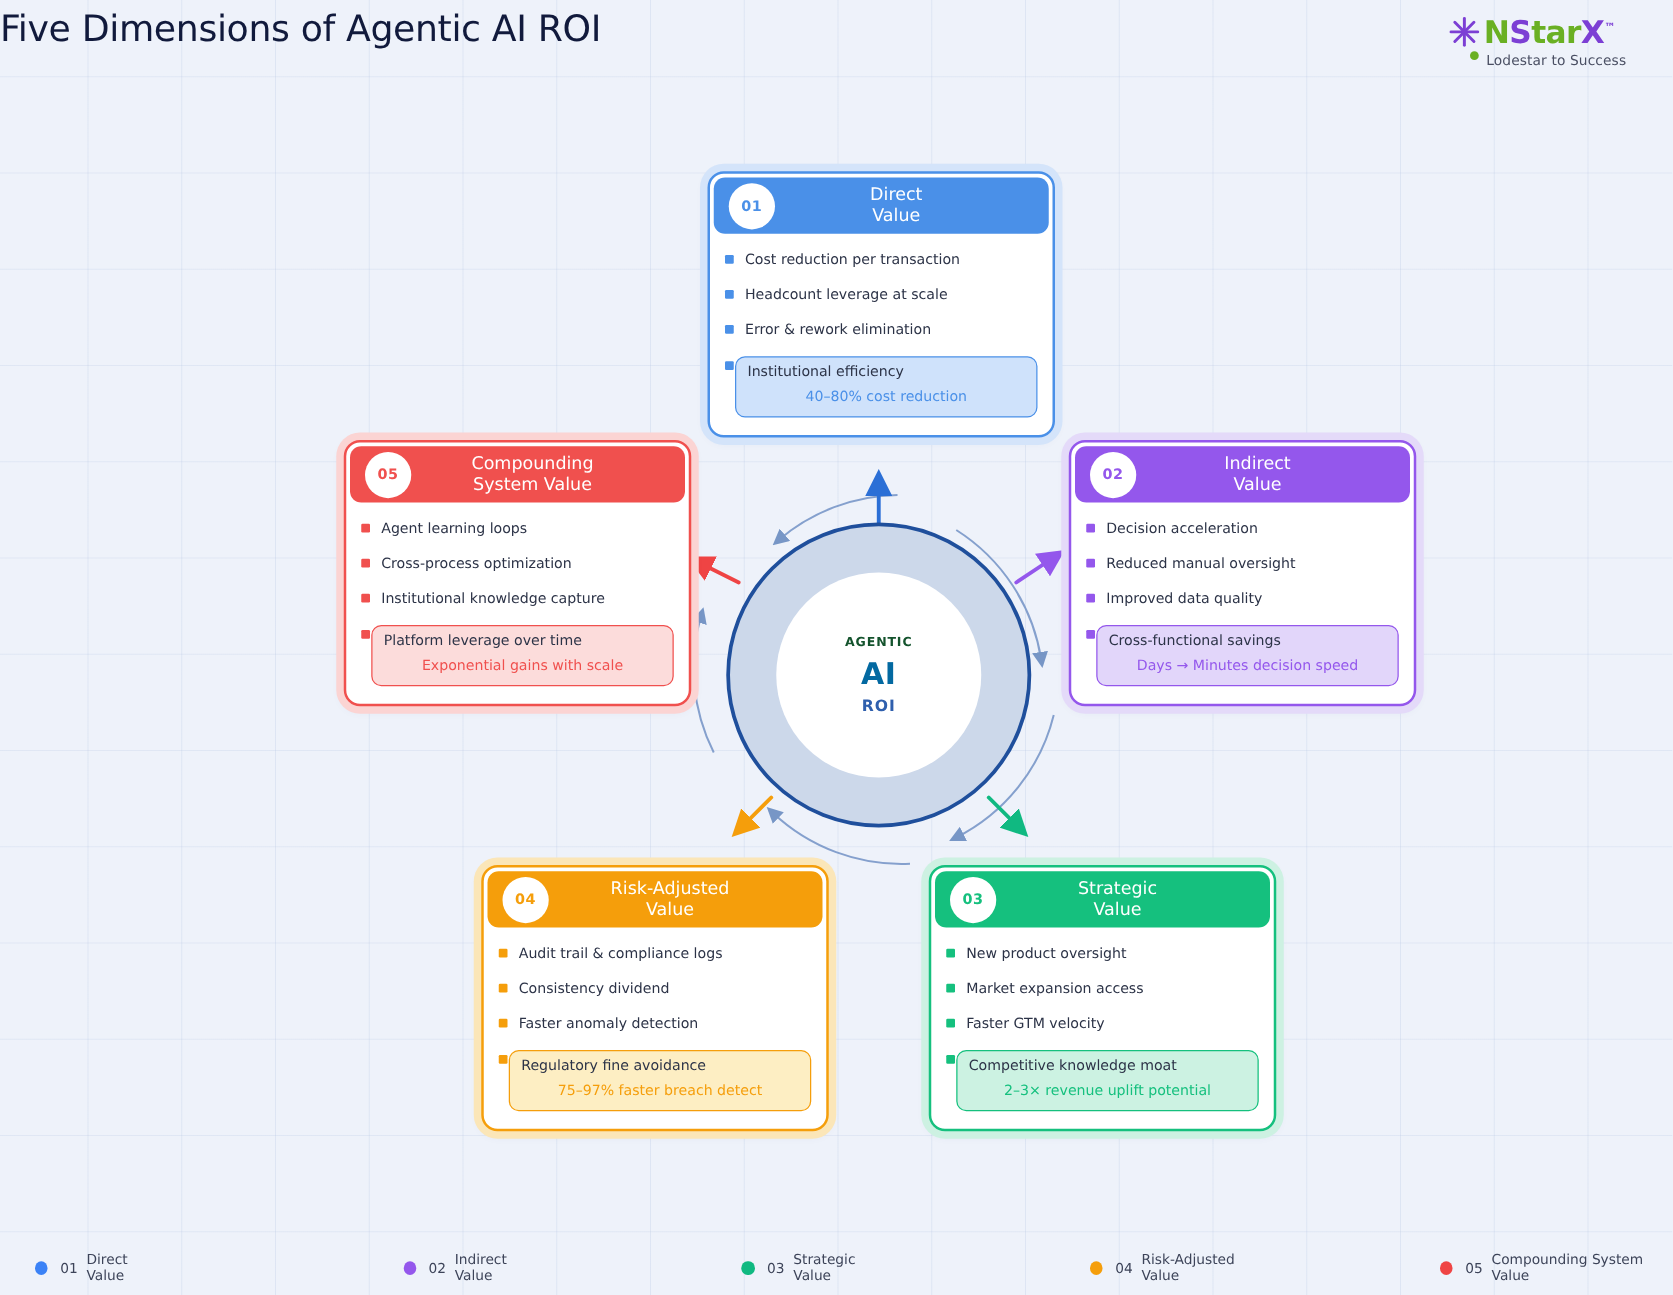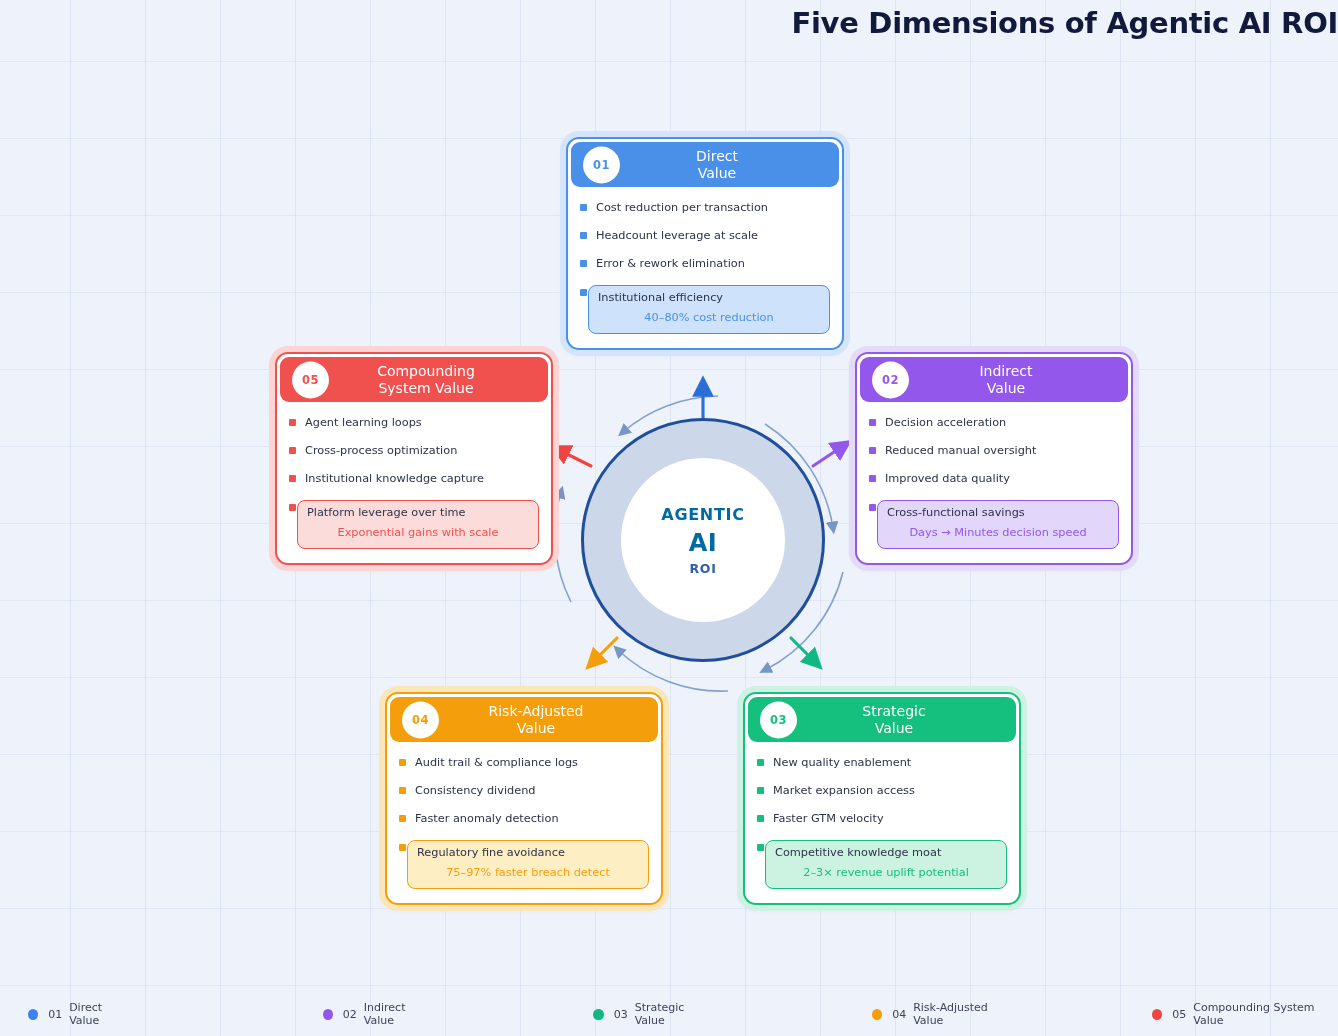--- a/index.html
+++ b/index.html
@@ -17,22 +17,22 @@
       linear-gradient(to bottom, rgba(190,205,230,.30) 1px, transparent 1px);
     background-size:75px 77px;
     background-position:-5px -16px;
     pointer-events:none;
   }
   #stage{position:absolute;inset:0;}
 
   
   .title{
     position:absolute;left:0;right:0;top:6px;
-    text-align:right;
-    font-size:29px;font-weight:bold;letter-spacing:-.3px;
+    text-align:left;
+    font-size:29px;font-weight:normal;letter-spacing:-.3px;
     color:#111a3c;
   }
   .subtitle{
     position:absolute;left:0;right:0;top:51px;
     text-align:center;
     font-size:14.5px;color:#4572b8;
   }
 
   
   .logo{position:absolute;right:12px;top:10px;width:168px;height:46px;}
@@ -124,21 +124,21 @@
     border-radius:50%;
     background:#ccd8ea;
     border:3.5px solid #1f4f9c;
     box-sizing:border-box;
   }
   .hub-core{
     position:absolute;left:68px;top:68px;width:164px;height:164px;
     border-radius:50%;background:#ffffff;
     display:flex;flex-direction:column;align-items:center;justify-content:center;
   }
-  .hub-top{font-size:16px;font-weight:bold;color:#0369a1;letter-spacing:.7px;}
+  .hub-top{font-size:10px;font-weight:bold;color:#14532d;letter-spacing:.7px;}
   .hub-mid{font-size:24px;font-weight:bold;color:#0369a1;margin:5px 16px 4px;letter-spacing:.5px;}
   .hub-bot{font-size:12.5px;font-weight:bold;color:#2f5fad;letter-spacing:.7px;}
   .hub-svg{position:absolute;left:-40px;top:-40px;width:380px;height:380px;overflow:visible;}
 
   
   .legend{
     position:absolute;left:0;right:0;bottom:10px;height:24px;
     display:flex;align-items:center;
   }
   .leg-item{display:flex;align-items:center;}
@@ -148,20 +148,37 @@
 </style>
 </head>
 <body>
 
 <div id="grid"></div>
 
 <div id="stage">
 
   <div class="title">Five Dimensions of Agentic AI ROI</div>
 
+  <div class="logo">
+    <div class="logo-row">
+      <svg class="logo-star" viewBox="0 0 24 24">
+        <g stroke="#7c3fd4" stroke-width="2.1" stroke-linecap="round">
+          <line x1="12" y1="2.5" x2="12" y2="21.5"></line>
+          <line x1="2.5" y1="12" x2="21.5" y2="12"></line>
+          <line x1="5.2" y1="5.2" x2="18.8" y2="18.8"></line>
+          <line x1="18.8" y1="5.2" x2="5.2" y2="18.8"></line>
+        </g>
+      </svg>
+      <div class="logo-word">
+        <span class="lg-n">N</span><span class="lg-s">S</span><span class="lg-tar">tar</span><span class="lg-x">X</span><span class="lg-tm">™</span>
+      </div>
+    </div>
+    <div class="logo-dot"></div>
+    <div class="logo-tag">Lodestar to Success</div>
+  </div>
 
   <div class="hub-wrap">
     <svg class="hub-svg" viewBox="0 0 380 380">
       <defs>
         <marker id="mk-blue" markerWidth="7" markerHeight="7" refX="3.5" refY="3.5" orient="auto">
           <path d="M0,0 L7,3.5 L0,7 z" fill="#2b6fd6"></path>
         </marker>
         <marker id="mk-purple" markerWidth="7" markerHeight="7" refX="3.5" refY="3.5" orient="auto">
           <path d="M0,0 L7,3.5 L0,7 z" fill="#9457ec"></path>
         </marker>
@@ -263,21 +280,21 @@
 
   <div class="card" id="card-03">
     <div class="card-head">
       <div class="badge">03</div>
       <div class="card-title">Strategic
 Value</div>
     </div>
     <div class="card-body">
       <div class="bullet">
           <span class="bdot"></span>
-          <span>New quality enablement</span>
+          <span>New product oversight</span>
         </div>
       <div class="bullet">
           <span class="bdot"></span>
           <span>Market expansion access</span>
         </div>
       <div class="bullet">
           <span class="bdot"></span>
           <span>Faster GTM velocity</span>
         </div>
       <div class="metric-row">

